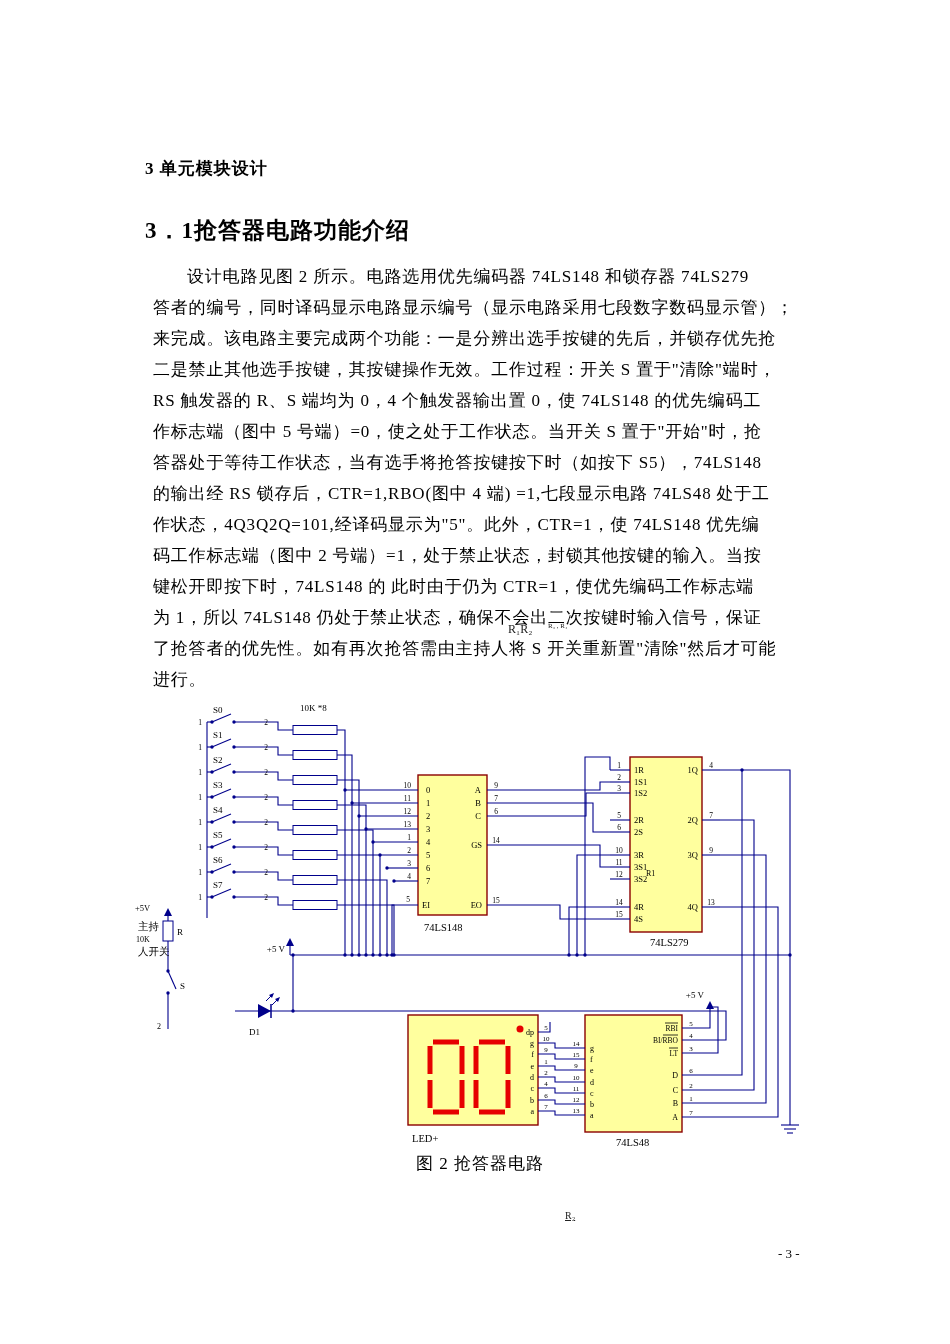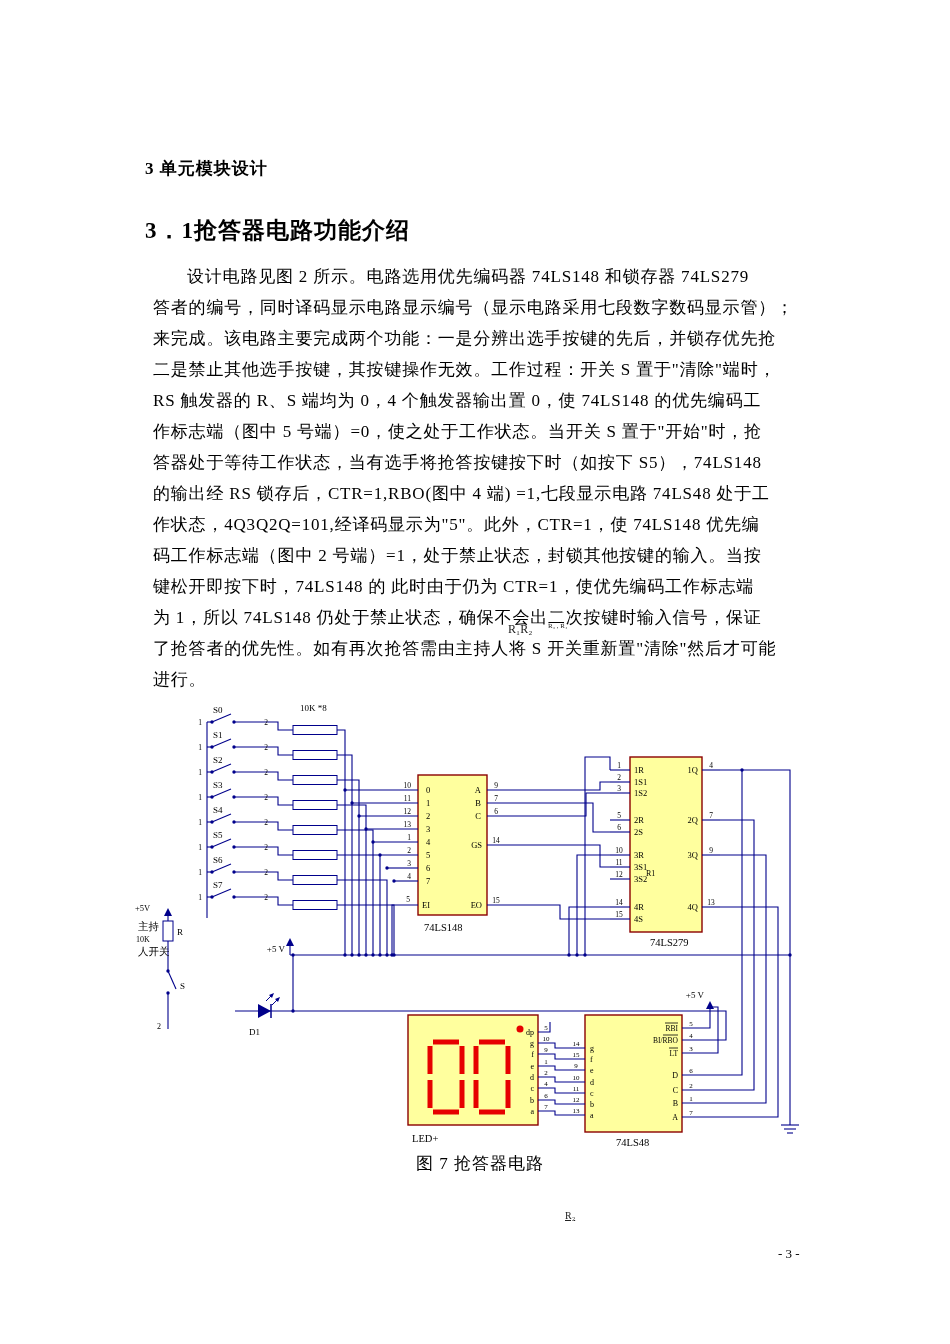--- a/index.html
+++ b/index.html
@@ -365,15 +365,15 @@
       <circle cx="163" cy="260" r="1.7" fill="#00008B"></circle>
       <circle cx="163" cy="316" r="1.7" fill="#00008B"></circle>
       <circle cx="262" cy="260" r="1.7" fill="#00008B"></circle>
       <circle cx="439" cy="260" r="1.7" fill="#00008B"></circle>
       <circle cx="447" cy="260" r="1.7" fill="#00008B"></circle>
       <circle cx="455" cy="260" r="1.7" fill="#00008B"></circle>
       <circle cx="612" cy="75" r="1.7" fill="#00008B"></circle>
       <circle cx="660" cy="260" r="1.7" fill="#00008B"></circle>
     </svg>
 
-  <div id="caption">图 7 抢答器电路</div>
+  <div id="caption">图 2 抢答器电路</div>
   <div id="pagenum">- 3 -</div>
 </div>
 
 </body></html>

